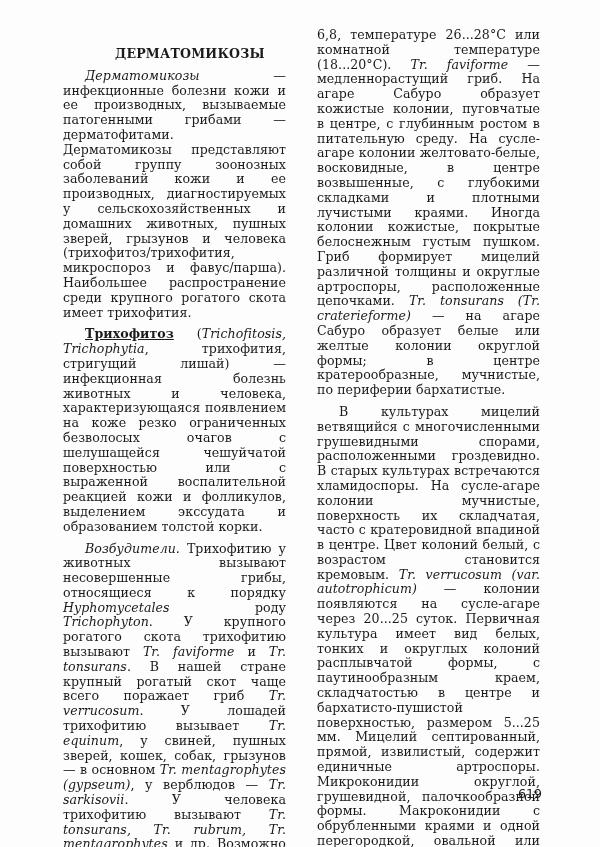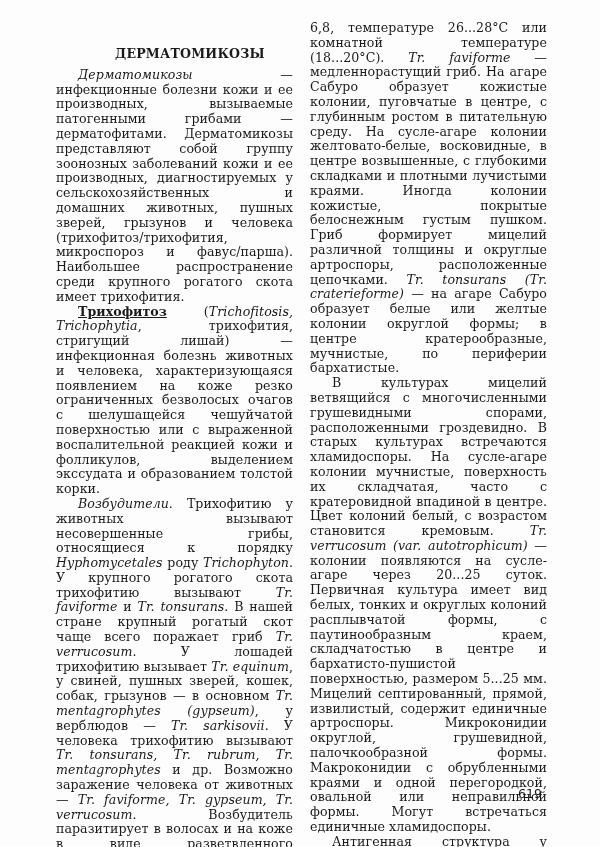--- a/index.html
+++ b/index.html
@@ -17,21 +17,21 @@
     font-size: 12.6px; line-height: 14.8px;
     text-align: justify; hyphens: manual;
     letter-spacing: 0.05px;
   }
   .col-left { left: 56px; width: 237px; }
   .col-right { left: 310px; width: 237px; top: 21px; }
   .heading {
     font-weight: bold; font-size: 12.6px; text-align: left;
     margin: 0 0 6px 0; padding-left: 59px; letter-spacing: 0.2px;
   }
-  p { margin: 0; }
+  p { margin: 7px; }
   p.indent { text-indent: 22px; }
   .it { font-style: italic; }
   .b { font-weight: bold; text-decoration: underline; }
   .footer {
     position: absolute; top: 789px; left: 53px; width: 492px;
     font-size: 9.5px; letter-spacing: 0.3px; font-weight: bold;
     font-family: "DejaVu Serif", serif;
   }
   .page-num {
     position: absolute; top: 786px; left: 518px;

